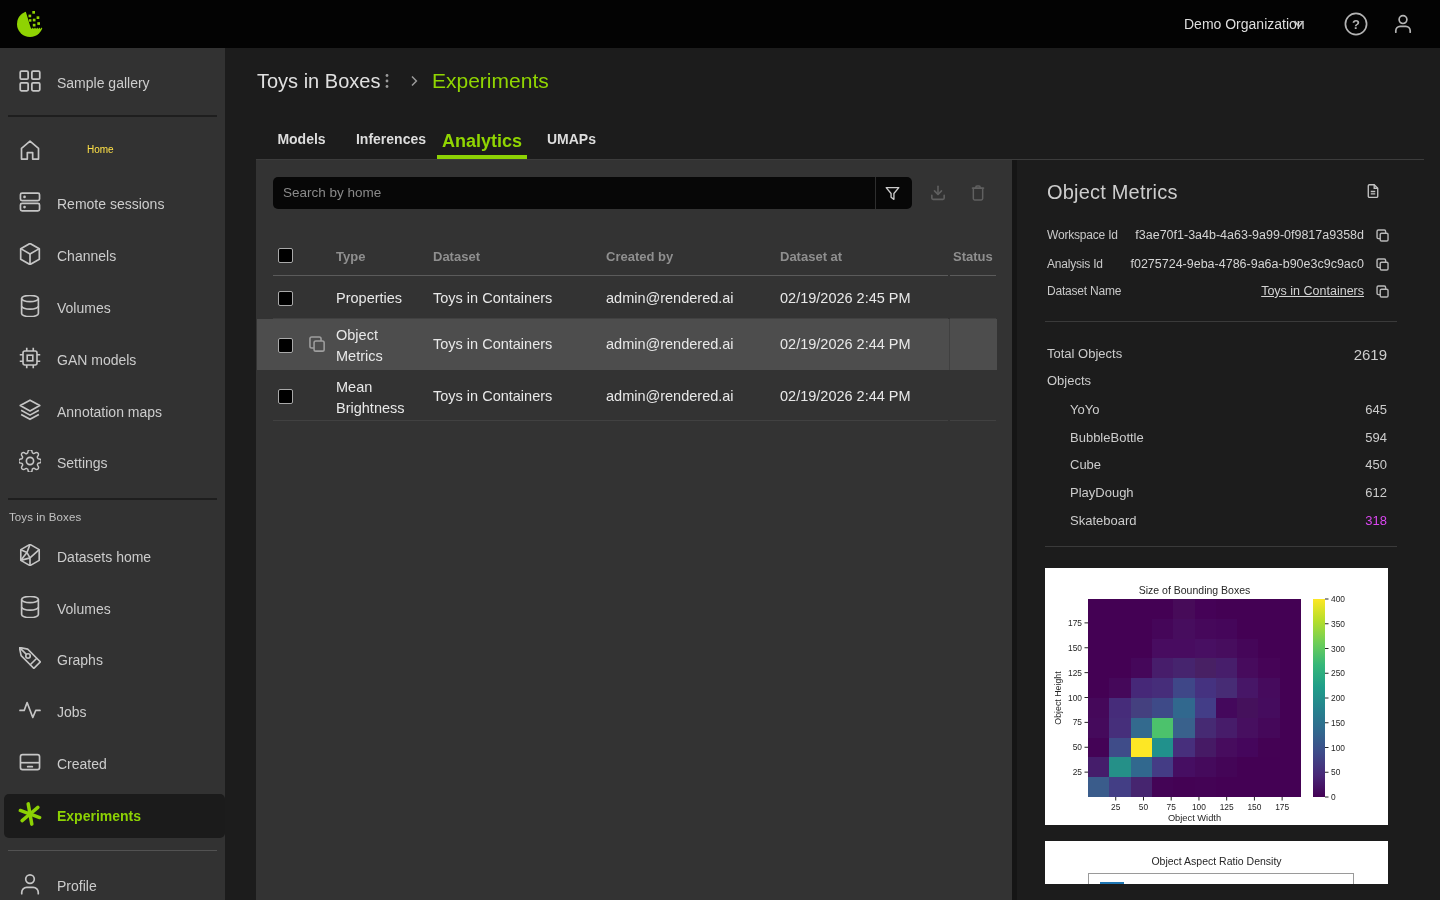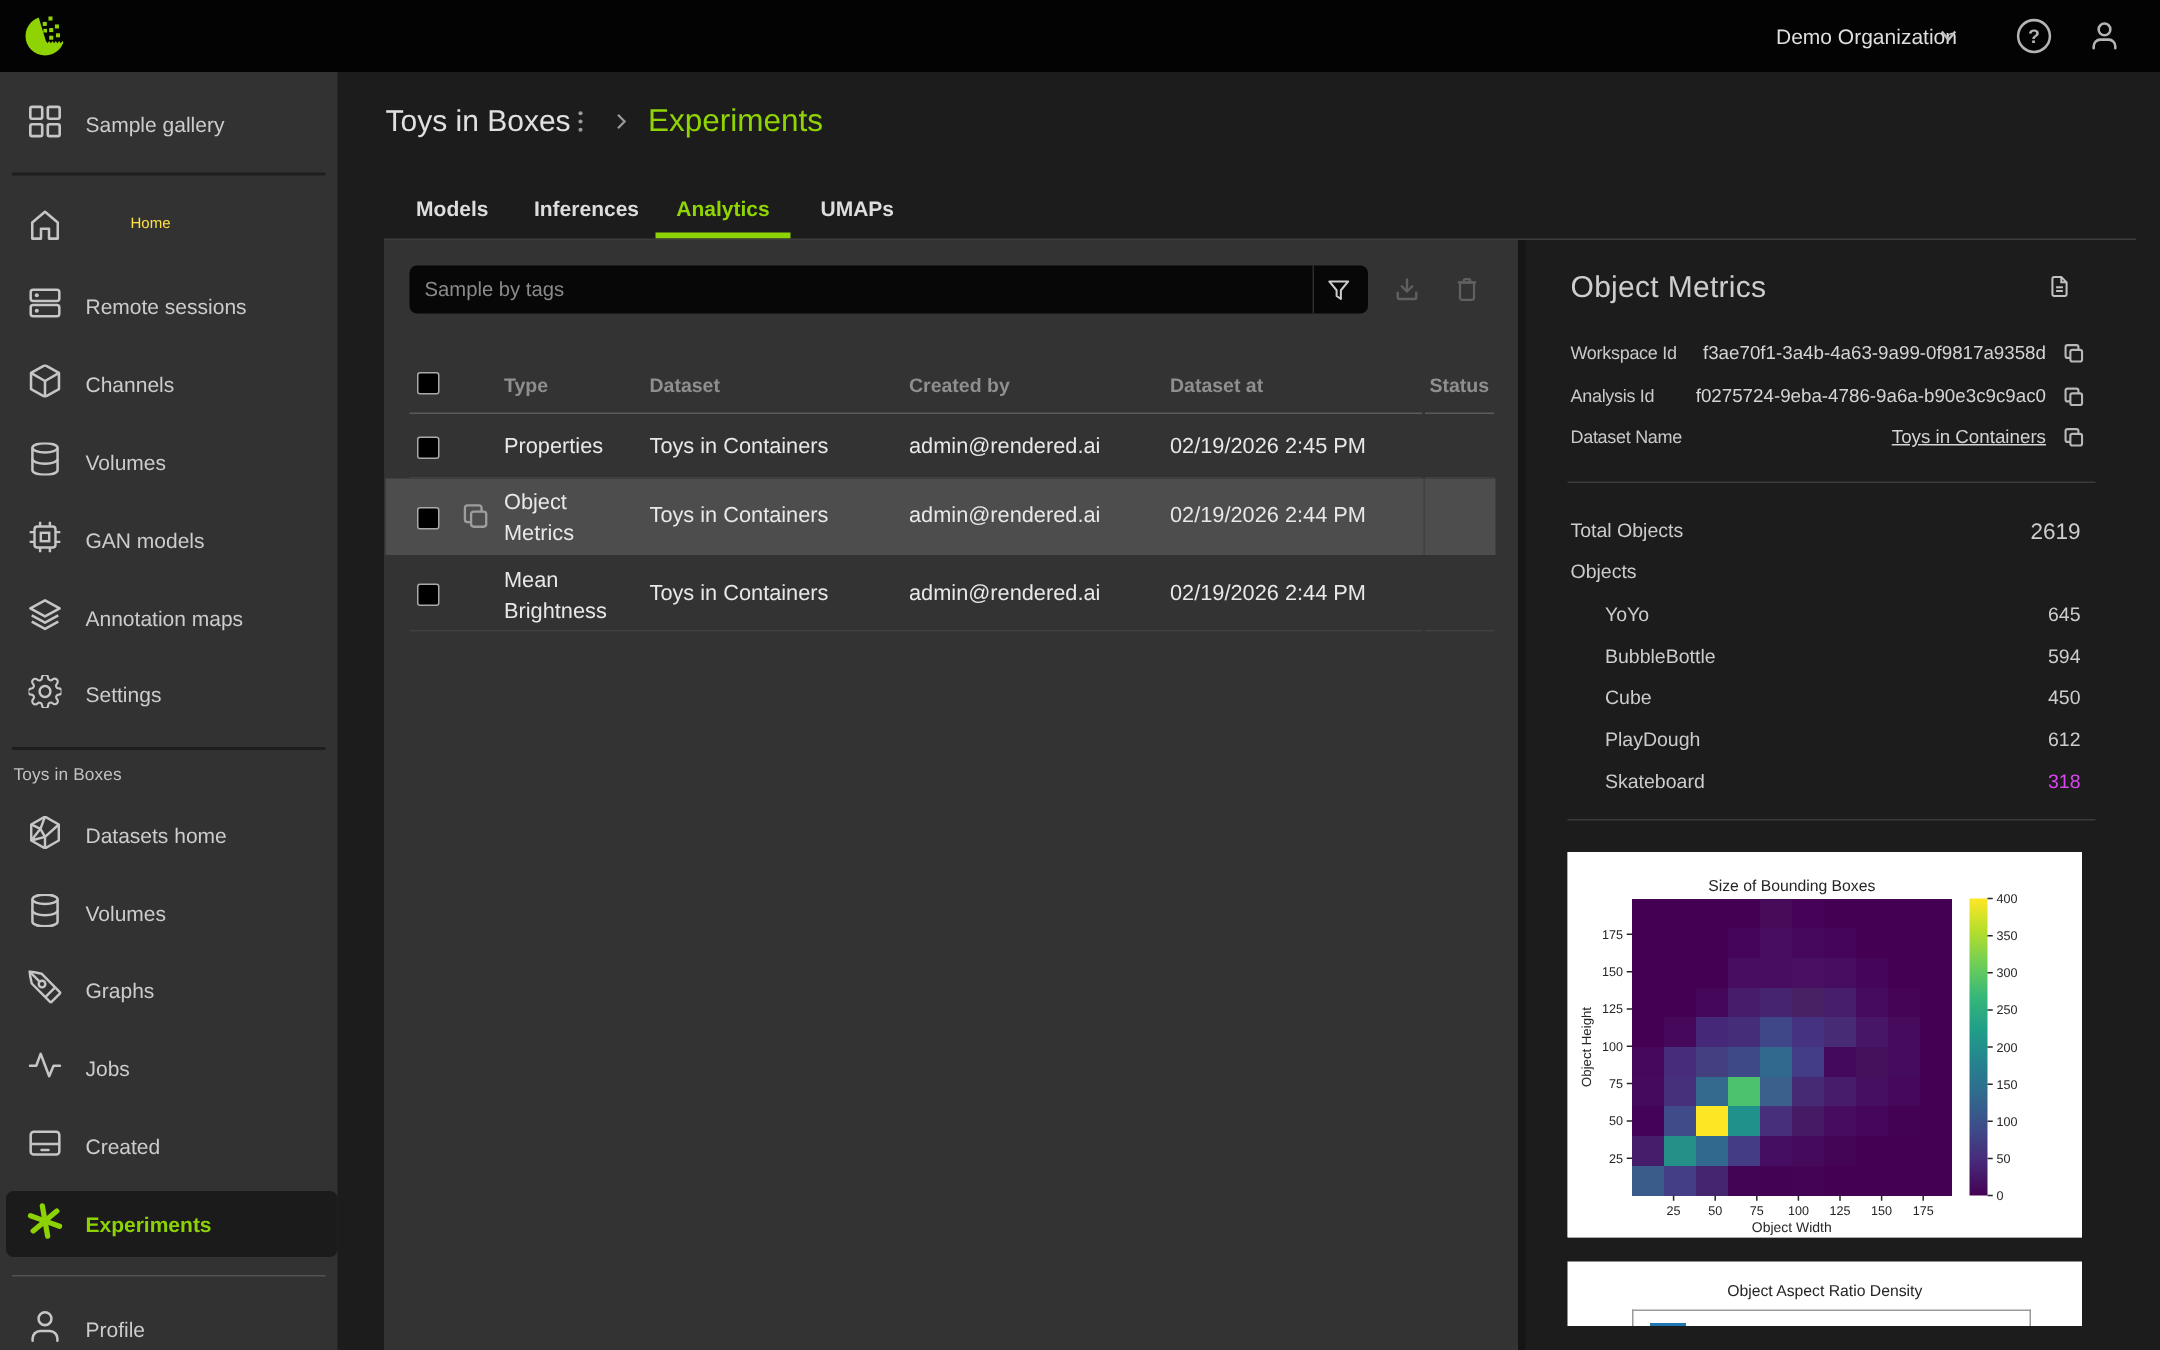--- a/index.html
+++ b/index.html
@@ -190,28 +190,28 @@
  <circle cx="3" cy="2.5" r="1.4" fill="#9a9a9a"></circle>
     <circle cx="3" cy="8" r="1.4" fill="#9a9a9a"></circle>
     <circle cx="3" cy="13.5" r="1.4" fill="#9a9a9a"></circle>
   </svg>
 <svg class="abs" style="left:410px;top:75px" width="8" height="12" viewBox="0 0 8 12">
  <polyline points="2,1.5 6.4,6 2,10.5" fill="none" stroke="#9a9a9a" stroke-width="1.5"></polyline>
   </svg>
 <div class="abs" style="left:432px;top:69px;color:#90d502;font-size:21px;">Experiments</div>
 <div class="abs" style="left:241.5px;top:131px;width:120px;text-align:center;color:#dddddd;font-size:14px;font-weight:bold;">Models</div>
 <div class="abs" style="left:331px;top:131px;width:120px;text-align:center;color:#dddddd;font-size:14px;font-weight:bold;">Inferences</div>
-<div class="abs" style="left:422px;top:131px;width:120px;text-align:center;color:#90d502;font-size:14px;font-weight:bold;">Analytics</div>
+<div class="abs" style="left:422px;top:131px;width:120px;text-align:center;color:#90d502;font-size:18px;font-weight:bold;">Analytics</div>
 <div class="abs" style="left:511.5px;top:131px;width:120px;text-align:center;color:#dddddd;font-size:14px;font-weight:bold;">UMAPs</div>
 <div class="abs" style="left:437px;top:155px;width:90px;height:4px;background:#8dd204;"></div>
 <div class="abs" style="left:256px;top:159px;width:1168px;height:1px;background:#3c3c3c;"></div>
 <div class="abs" style="left:1012px;top:160px;width:5px;height:740px;background:#151515;"></div>
 <div class="abs" style="left:256px;top:160px;width:756px;height:740px;background:#333333;"></div>
 <div class="abs" style="left:273px;top:177px;width:639px;height:32px;background:#070707;border-radius:5px;">
-  <div class="abs" style="left:10px;top:0;height:32px;line-height:32px;color:#8a8a8a;font-size:13.5px;">Sample by tags</div>
+  <div class="abs" style="left:10px;top:0;height:32px;line-height:32px;color:#8a8a8a;font-size:13.5px;">Search by home</div>
   <div class="abs" style="left:602px;top:0;width:1px;height:32px;background:#2e2e2e;"></div>
   <svg class="abs" style="left:610px;top:7px" width="19" height="19" viewBox="0 0 24 24">
     <path d="M4 4.6 h16 l-6.2 7.4 v7.4 l-3.6 -2.6 v-4.8 Z" fill="none" stroke="#cccccc" stroke-width="1.7" stroke-linejoin="round"></path>
   </svg>
 </div>
 <svg class="abs" style="left:928px;top:183px" width="20" height="20" viewBox="0 0 24 24">
   <g fill="none" stroke="#606060" stroke-width="1.9" stroke-linecap="round" stroke-linejoin="round">
   <path d="M12 4 V13.2"></path>
       <path d="M7.8 9.4 L12 13.6 L16.2 9.4"></path>
   <path d="M4.6 14.6 v3.4 a1.6 1.6 0 0 0 1.6 1.6 h11.6 a1.6 1.6 0 0 0 1.6-1.6 v-3.4"></path>

